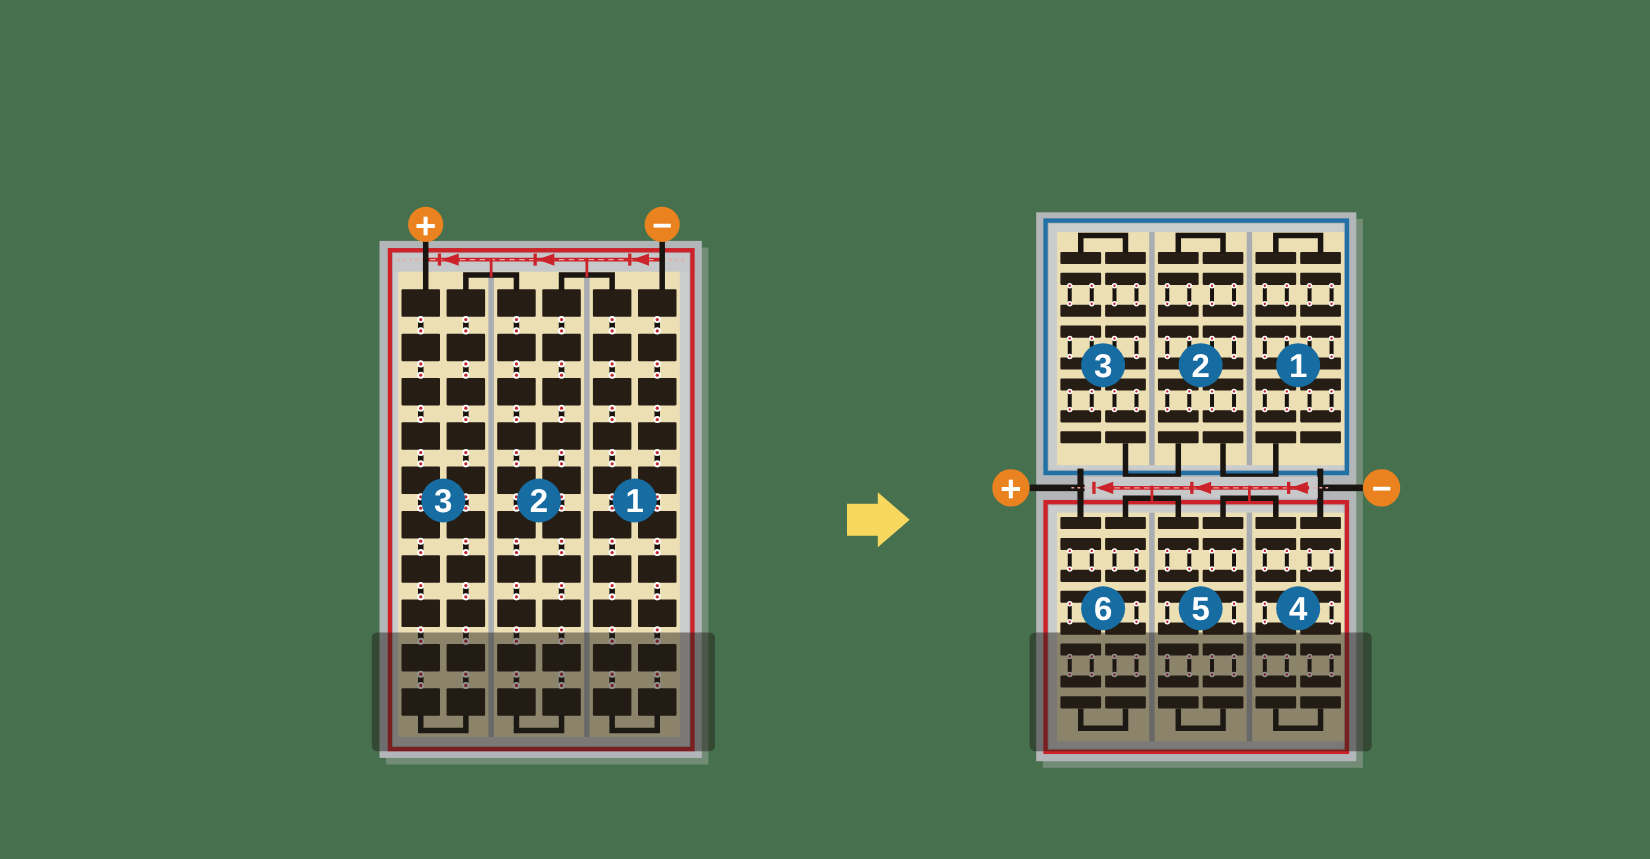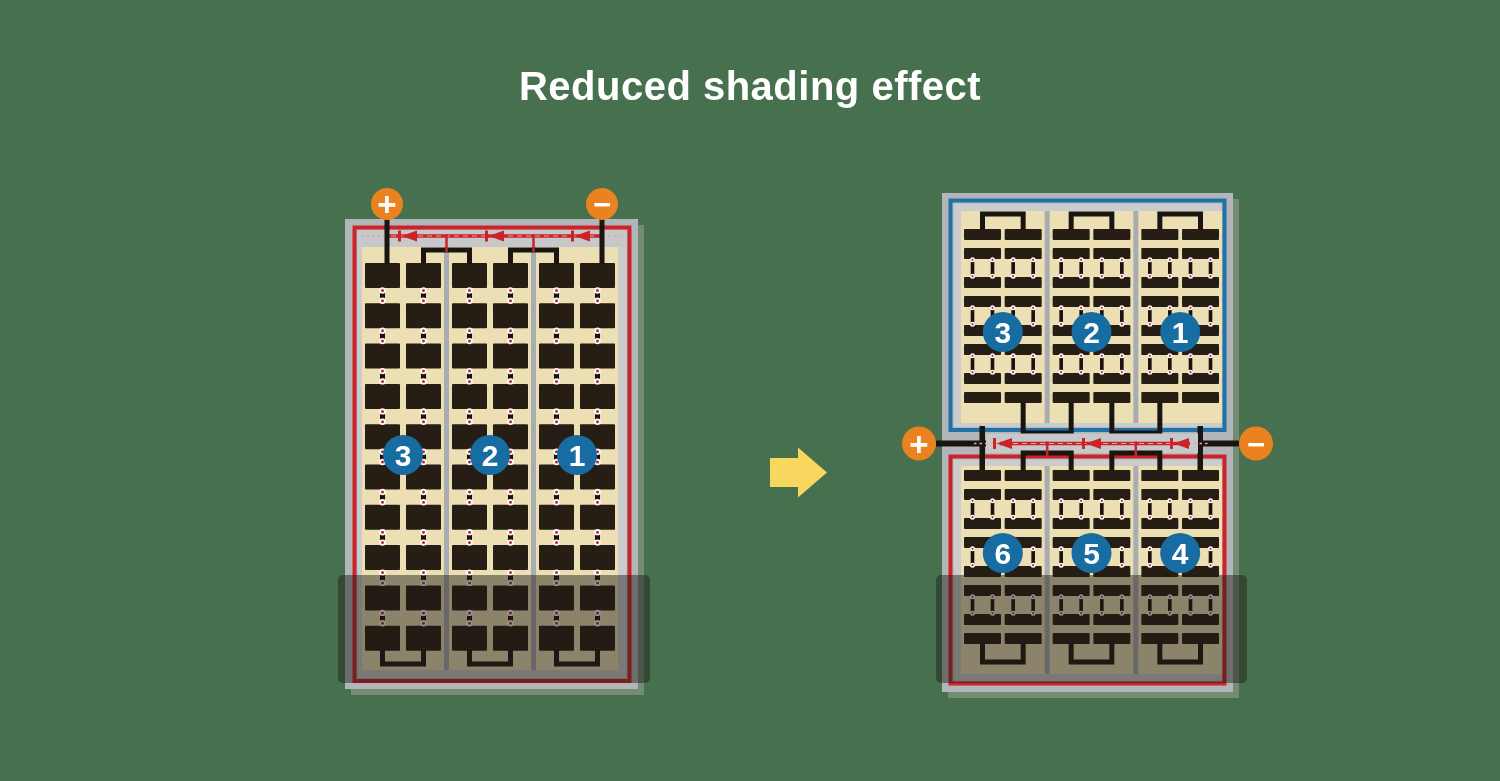--- a/index.html
+++ b/index.html
@@ -19,21 +19,20 @@
     letter-spacing:0.5px;
     line-height:1;
   }
   svg{position:absolute;inset:0;}
   svg text{font-family:"Liberation Sans", sans-serif;}
 </style>
 </head>
 <body>
 
 <div class="stage" style="background: rgb(71, 113, 78);">
-  <div class="title" style="color: rgb(255, 255, 255);">Reduced shading effect</div>
   <svg id="diagram" viewBox="0 0 1500 781" width="1500" height="781">
       <g>
         <rect x="351" y="225" width="293" height="470" fill="rgba(168,173,168,0.45)"></rect>
         <rect x="345" y="219" width="293" height="470" fill="#B3B6B9"></rect>
         <rect x="357.5" y="230.5" width="269" height="447.5" fill="#CBCDCD"></rect>
         <rect x="357.5" y="230.5" width="269" height="16.5" fill="#C6C8CA"></rect>
         <rect x="362" y="247" width="256" height="423" fill="#EBDFB3"></rect>
         <rect x="354.5" y="227.5" width="275" height="453.5" fill="none" stroke="#CB2329" stroke-width="4"></rect>
         <rect x="444" y="247" width="5" height="423" fill="#A9ADB1"></rect>
         <rect x="531" y="247" width="5" height="423" fill="#A9ADB1"></rect>

